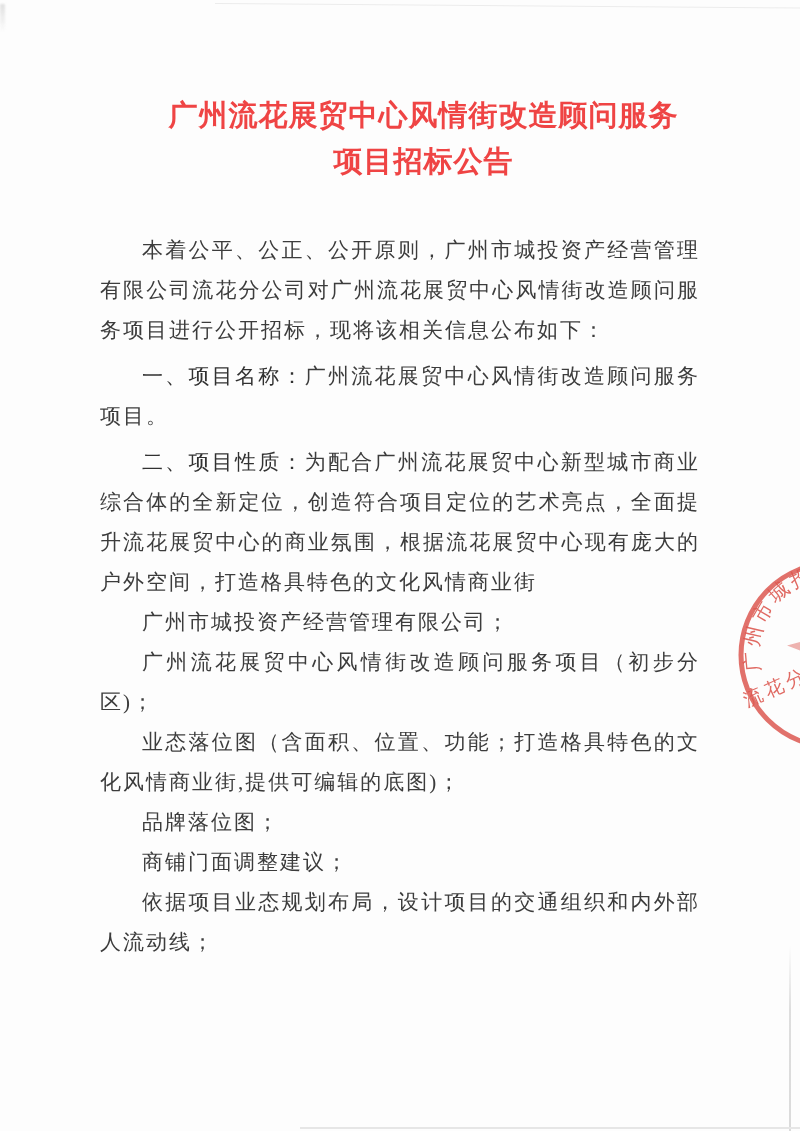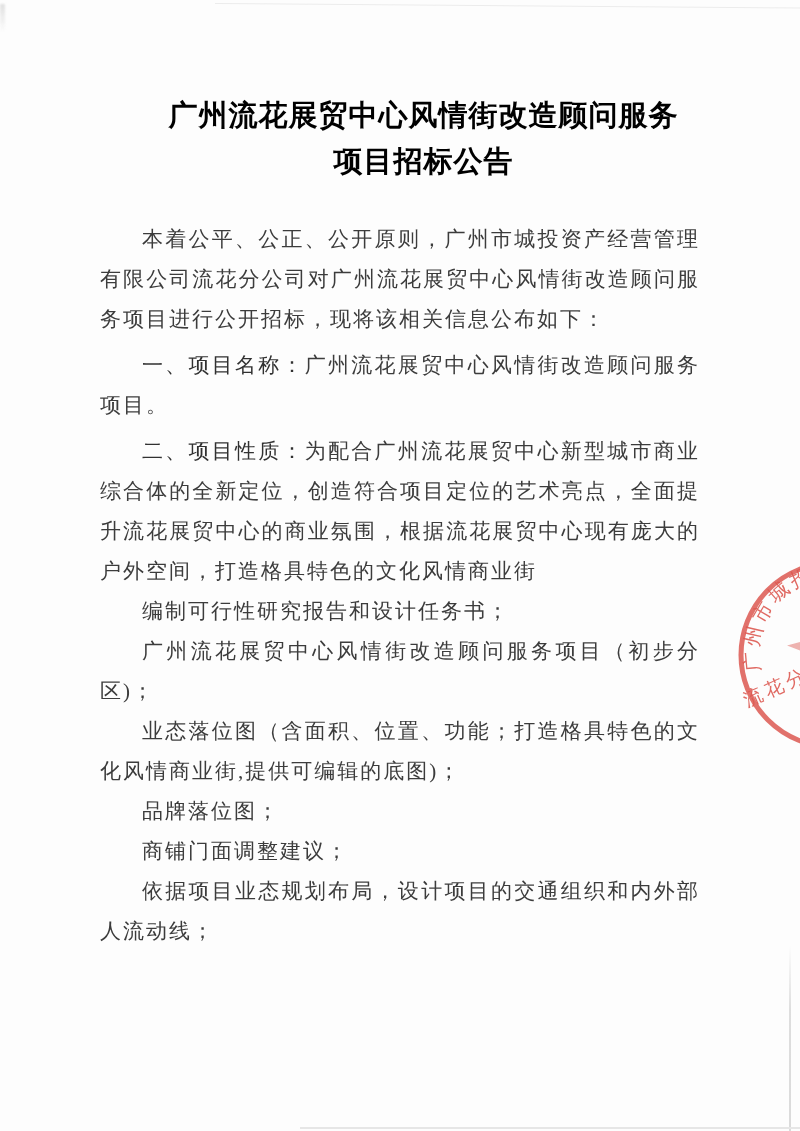--- a/index.html
+++ b/index.html
@@ -29,26 +29,26 @@
   }
   .bottomline{
     position:absolute;left:300px;top:1127px;width:500px;height:2px;
     background:#e6e6e6;
   }
   
   .title{
     margin:0;padding-top:92px;
     text-align:center;
     font-size:29px;line-height:46px;font-weight:700;
-    letter-spacing:1px;color:#000000;padding-left:47px;
+    letter-spacing:1px;color:#ef4444;padding-left:47px;
   }
   .tline{display:block;}
   
   .docbody{
-    width:600px;margin:35px 100px 0 100px;
+    width:600px;margin:46px 100px 0 100px;
     font-size:21px;line-height:40px;letter-spacing:2px;
     color:#3c3c3c;text-align:justify;
   }
   .para{margin:0;text-indent:2em;}
   .section{margin-top:6px;}
   .label{font-weight:400;color:#313131;}
   
   .stamp{
     position:absolute;left:733px;top:555px;
     opacity:.88;
@@ -68,21 +68,21 @@
   </h1>
 
   <div class="docbody">
     <p class="para intro">本着公平、公正、公开原则，广州市城投资产经营管理有限公司流花分公司对广州流花展贸中心风情街改造顾问服务项目进行公开招标，现将该相关信息公布如下：</p>
 
     <p class="para section"><b class="label">一、项目名称：</b><span>广州流花展贸中心风情街改造顾问服务项目。</span></p>
 
     <p class="para section"><b class="label">二、项目性质：</b><span>为配合广州流花展贸中心新型城市商业综合体的全新定位，创造符合项目定位的艺术亮点，全面提升流花展贸中心的商业氛围，根据流花展贸中心现有庞大的户外空间，打造格具特色的文化风情商业街</span></p>
 
 
-    <p class="para item">编制可行性研究报告和设计任务书；</p>
+    <p class="para item">广州市城投资产经营管理有限公司；</p>
     <p class="para item">广州流花展贸中心风情街改造顾问服务项目（初步分区)；</p>
     <p class="para item">业态落位图（含面积、位置、功能；打造格具特色的文化风情商业街,提供可编辑的底图)；</p>
     <p class="para item">品牌落位图；</p>
     <p class="para item">商铺门面调整建议；</p>
     <p class="para item">依据项目业态规划布局，设计项目的交通组织和内外部人流动线；</p>
   </div>
 
   <svg class="stamp" width="200" height="200" viewBox="0 0 200 200">
     <circle cx="100" cy="100" r="92" fill="none" stroke="#d8423a" stroke-width="5" stroke-opacity="0.85"></circle>
     <g transform="rotate(16 100 100)">

